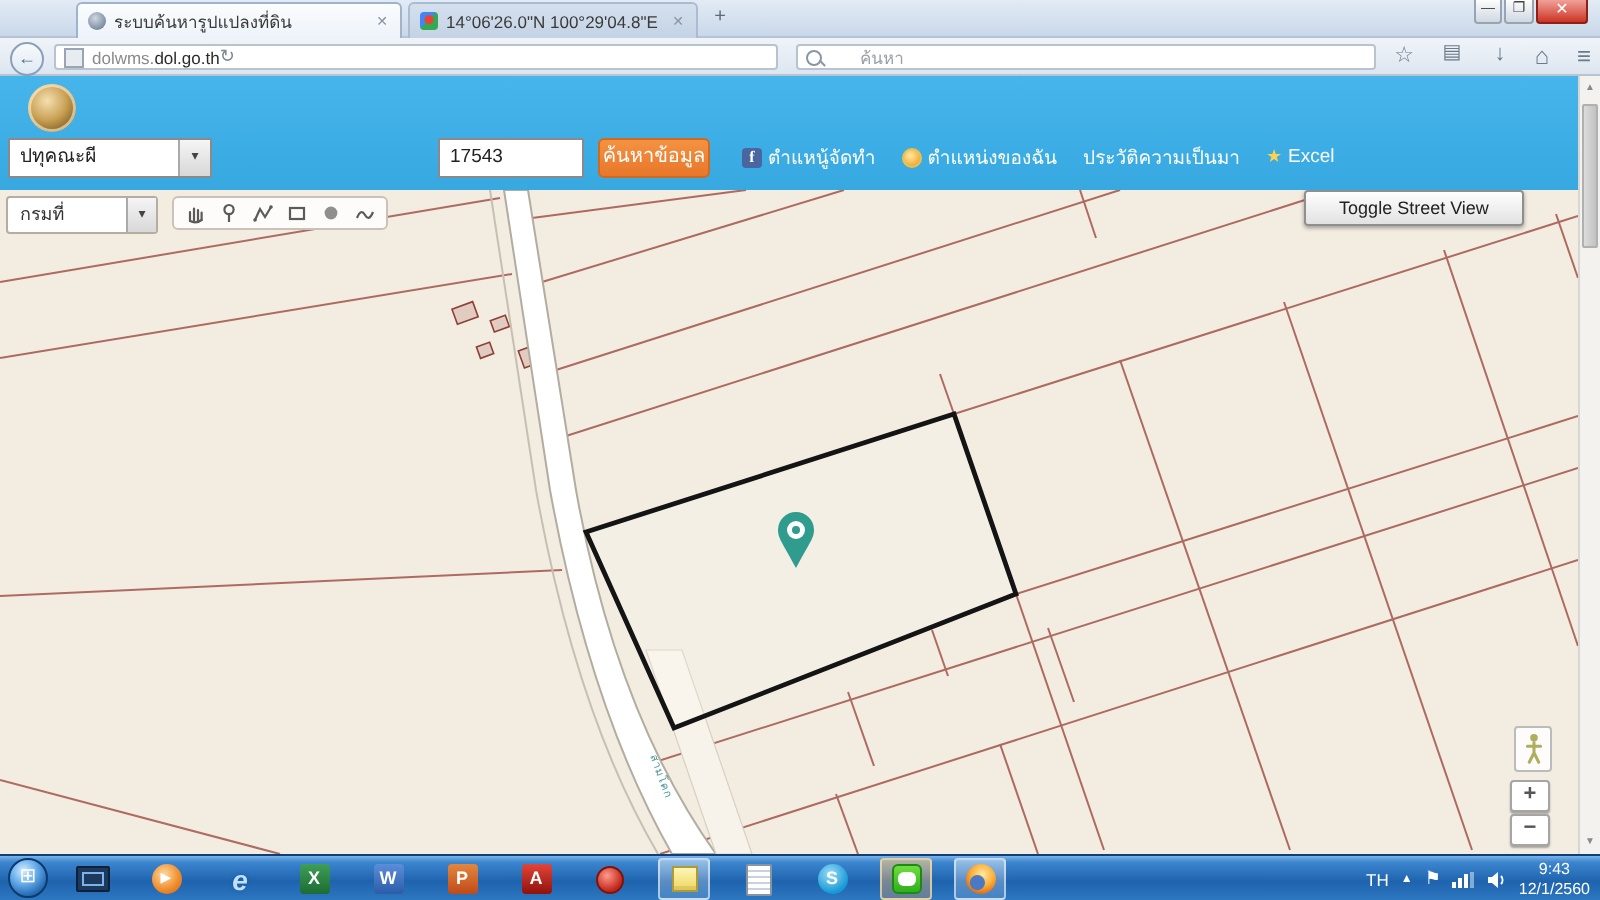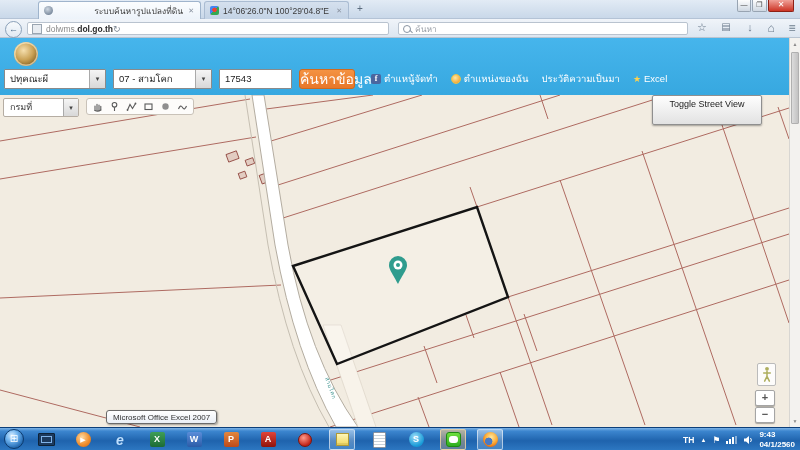--- a/index.html
+++ b/index.html
@@ -5,21 +5,21 @@
   html,body{margin:0;padding:0;background:#555;}
   #screen{position:relative;width:800px;height:450px;overflow:hidden;
     font-family:"Liberation Sans","DejaVu Sans",sans-serif;background:#f1ebe0;}
   
   #tabbar{position:absolute;left:0;top:0;width:800px;height:19px;
     background:linear-gradient(#e2ebf5,#c9d8e9);border-bottom:1px solid #b4c3d6;box-sizing:border-box;}
   .tab{position:absolute;top:1px;height:18px;border:1px solid #9fb4cc;border-bottom:none;
     border-radius:3px 3px 0 0;display:flex;align-items:center;gap:4px;padding:0 5px;box-sizing:border-box;}
   .tab.active{background:linear-gradient(#fbfdfe,#edf3fa);}
   .tab.inactive{background:linear-gradient(#d5e0ee,#c3d3e5);border-color:#aabcd2;}
-  .tab .title{font-size:8.5px;color:#3a3a3a;white-space:nowrap;overflow:hidden;flex:1;text-align:right;}
+  .tab .title{font-size:8.5px;color:#3a3a3a;white-space:nowrap;overflow:hidden;flex:1;}
   .tab .close{font-size:7px;color:#8a93a0;padding:0 1px;}
   .favicon{width:9px;height:9px;border-radius:2px;flex:none;}
   .fav-dol{background:radial-gradient(circle at 40% 35%,#cfd8e2,#7d8da0 70%);border-radius:50%;}
   .fav-gmaps{background:radial-gradient(circle at 50% 42%,#ea4335 0 2px,transparent 2.5px),
     linear-gradient(135deg,#4285f4 45%,#34a853 45%);}
   #newtab{position:absolute;left:352px;top:3px;width:16px;height:13px;border-radius:2px;
     font-size:10px;color:#5a6b7e;text-align:center;line-height:12px;}
   .winctl{position:absolute;top:0;height:12px;box-sizing:border-box;border:1px solid #98a4b2;border-top:none;
     background:linear-gradient(#fdfdfd,#cfd8e2);font-size:7px;color:#444;text-align:center;line-height:10px;
     border-radius:0 0 2px 2px;}
@@ -27,23 +27,23 @@
   #btn-close{left:768px;width:26px;background:linear-gradient(#f0a198,#cc3425);border-color:#8e2015;color:#fff;font-size:8px;}
   #navbar{position:absolute;left:0;top:19px;width:800px;height:19px;
     background:linear-gradient(#f0f4f9,#dde6f0);border-bottom:1px solid #b9c4d1;box-sizing:border-box;}
   #back-btn{position:absolute;left:5px;top:2px;width:15px;height:15px;border-radius:50%;
     border:1px solid #8aa0b8;background:linear-gradient(#f8fafc,#dfe9f3);
     font-size:9px;color:#50708f;text-align:center;line-height:14px;}
   .bar-field{position:absolute;top:3px;height:13px;background:#fff;border:1px solid #b9c3cf;border-radius:2px;
     display:flex;align-items:center;padding:0 4px;box-sizing:border-box;font-size:8.5px;}
   #urlbox{left:27px;width:362px;}
   #url-favicon{width:8px;height:8px;border:1px solid #9aa5b1;background:#e8ecf1;margin-right:4px;flex:none;}
-  .url-sub{color:#8a8a8a;} .url-dom{color:#2b2b2b;font-weight:bold;} .url-path{color:#8a8a8a;flex:1;}
+  .url-sub{color:#8a8a8a;} .url-dom{color:#2b2b2b;font-weight:normal;} .url-path{color:#8a8a8a;flex:1;}
   #reload-icon{color:#7d8894;font-size:9px;}
-  #searchbox{left:398px;width:290px;}
+  #searchbox{left:398px;width:290px;gap:15px;}
   #mag{width:6px;height:6px;border:1.4px solid #8a95a3;border-radius:50%;position:relative;margin-right:4px;flex:none;}
   #mag::after{content:"";position:absolute;width:4px;height:1.4px;background:#8a95a3;transform:rotate(45deg);right:-3px;bottom:-1px;}
   #search-ph{color:#9aa0a8;}
   .nav-ico{position:absolute;top:2px;font-size:11px;color:#6b7b8c;width:16px;text-align:center;}
   
   #app-header{position:absolute;left:0;top:38px;width:789px;height:57px;
     background:linear-gradient(180deg,#46b5ec,#37a8e0);}
   #logo{position:absolute;left:14px;top:4px;width:24px;height:24px;border-radius:50%;
     background:radial-gradient(circle at 40% 35%,#f5dfae,#caa257 45%,#7d5a1e 82%);
     box-shadow:inset 0 0 0 1.5px rgba(255,243,214,.6);}
@@ -52,39 +52,39 @@
   #utm-badge{position:absolute;left:616px;top:11px;height:15px;padding:0 8px;border-radius:2px;
     background:#15689e;display:flex;align-items:center;gap:5px;font-size:8.5px;color:#fff;white-space:nowrap;}
   #utm-icon{width:8px;height:8px;background:#cfe9fa;border:1px solid #fff;border-radius:1px;flex:none;}
   .fld{position:absolute;top:31px;height:20px;background:#fff;border:1px solid #8a8a8a;border-radius:1px;
     font-size:9.5px;color:#222;line-height:18px;padding:0 5px;box-sizing:border-box;overflow:hidden;white-space:nowrap;}
   .sel-caret{position:absolute;right:0;top:0;bottom:0;width:15px;border-left:1px solid #aaa;
     background:linear-gradient(#f5f5f5,#d8d8d8);text-align:center;font-size:7px;color:#444;line-height:18px;}
   #sel-province{left:4px;width:102px;} #sel-district{left:113px;width:99px;} #input-parcel{left:219px;width:73px;}
   #search-btn{position:absolute;left:299px;top:31px;width:56px;height:20px;border-radius:3px;
     background:linear-gradient(#f49242,#e8772a);border:1px solid #cf6a1f;box-sizing:border-box;
-    color:#fff;font-size:14px;text-align:center;line-height:18px;white-space:nowrap;}
+    color:#fff;font-size:10px;text-align:center;line-height:18px;white-space:nowrap;}
   #hmenu{position:absolute;left:371px;top:33px;display:flex;gap:13px;align-items:center;
     color:#fff;font-size:9.5px;white-space:nowrap;}
   .hmenu-item{display:flex;align-items:center;gap:3px;}
   #fb-icon{width:10px;height:10px;background:#4a66a0;border-radius:2px;color:#fff;
     font-family:"Liberation Serif",serif;font-weight:bold;font-size:8px;text-align:center;line-height:10px;}
   #loc-icon{width:10px;height:10px;border-radius:50%;background:radial-gradient(circle at 40% 35%,#ffe9a0,#f2a93b 75%);
     border:1px solid #e8c34a;box-sizing:border-box;}
   #rating-icon{color:#ffd24d;font-size:9px;}
   
   #map{position:absolute;left:0;top:95px;width:789px;height:332px;background:#f2ece1;overflow:hidden;}
   #map svg.base{position:absolute;left:0;top:0;}
   #layer-select{position:absolute;left:3px;top:3px;width:76px;height:19px;background:#fff;
     border:1px solid #b5ada3;border-radius:2px;font-size:9px;color:#333;line-height:17px;
     padding-left:6px;box-sizing:border-box;}
   #layer-select .sel-caret{width:14px;line-height:17px;}
   #map-toolbar{position:absolute;left:86px;top:3px;height:17px;background:#fdfcfa;border:1px solid #c9c2b8;
     border-radius:3px;display:flex;align-items:center;gap:6px;padding:0 5px;box-sizing:border-box;}
-  #sv-toggle{position:absolute;left:652px;top:0px;width:110px;height:30px;
+  #sv-toggle{position:absolute;left:652px;top:0px;width:110px;height:18px;
     background:linear-gradient(#fefefe,#e2e2e2);border:1px solid #8f8f8f;border-radius:2px;box-sizing:border-box;
     font-size:9px;color:#222;text-align:center;line-height:16px;box-shadow:0 1px 2px rgba(0,0,0,.35);}
   #pegman{position:absolute;left:757px;top:268px;width:17px;height:21px;background:rgba(255,255,255,.85);
     border:1px solid #bbb;border-radius:2px;display:flex;align-items:center;justify-content:center;}
   .mapzoom{position:absolute;left:755px;width:20px;height:16px;background:#fff;border:1px solid #a5a5a5;
     border-radius:2px;box-sizing:border-box;font-size:11px;font-weight:bold;color:#555;text-align:center;
     line-height:13px;box-shadow:0 1px 1px rgba(0,0,0,.3);}
   #zoom-in{top:295px;} #zoom-out{top:312px;}
   
   #vscroll{position:absolute;left:789px;top:38px;width:11px;height:389px;background:#f3f2ef;
@@ -129,27 +129,27 @@
     border:1px solid #8a93a0;border-radius:1px;}
   .i-skype{width:15px;height:15px;border-radius:50%;background:radial-gradient(circle at 40% 32%,#9bdcf8,#1699d6 70%);
     color:#fff;font-weight:bold;font-size:9px;text-align:center;line-height:15px;}
   .i-line{width:15px;height:15px;border-radius:3px;background:linear-gradient(#6ede3e,#2fae1e);
     border:1px solid #1d8a12;box-sizing:border-box;display:flex;align-items:center;justify-content:center;}
   .i-line .bubble{width:9px;height:7px;background:#fff;border-radius:3px;}
   .i-firefox{width:15px;height:15px;border-radius:50%;
     background:radial-gradient(circle at 38% 62%,#4a7ac4 0 3.5px,transparent 4px),
       radial-gradient(circle at 55% 35%,#ffe8a0,#fcae3a 45%,#e06a10 78%,#b34a08);}
   #tray{position:absolute;right:5px;top:1px;height:21px;display:flex;align-items:center;gap:6px;color:#fff;}
-  #tray .lang{font-size:8.5px;font-weight:bold;}
+  #tray .lang{font-size:8.5px;font-weight:normal;}
   #tray .tiny{font-size:6px;}
   #tray .flag{font-size:9px;}
   .bars{display:flex;align-items:flex-end;gap:1px;height:8px;}
   .bars i{display:block;width:2px;background:#fff;}
   .bars i.dim{background:rgba(255,255,255,.45);}
-  #clock{font-size:8px;line-height:9.5px;white-space:nowrap;font-weight:bold;}
+  #clock{text-align:center;font-size:8px;line-height:9.5px;white-space:nowrap;}
   .mini-ico{flex:none;}
 </style>
 </head>
 <body>
 
 <div id="screen">
 
   <div id="tabbar">
     <div class="tab active" style="left:38px;width:163px;">
       <span class="favicon fav-dol"></span>
@@ -184,24 +184,20 @@
     <span class="nav-ico" style="left:742px;font-weight:bold;">↓</span>
     <span class="nav-ico" style="left:763px;font-size:12px;">⌂</span>
     <span class="nav-ico" style="left:784px;font-size:12px;">≡</span>
   </div>
 
   <div id="app-header">
     <div id="logo"></div>
 
     <div class="fld" id="sel-province">
       <span>ปทุคณะผี</span>
-      <span class="sel-caret">▾</span>
-    </div>
-    <div class="fld" id="sel-district">
-      <span>07 - สามโคก</span>
       <span class="sel-caret">▾</span>
     </div>
     <div class="fld" id="input-parcel">17543</div>
     <div id="search-btn">ค้นหาข้อมูล</div>
 
     <div id="hmenu">
       <span class="hmenu-item">
         <span id="fb-icon">f</span>
         <span>ตำแหนู้จัดทำ</span>
       </span>
@@ -317,21 +313,20 @@
     <div class="mapzoom" id="zoom-in">+</div>
     <div class="mapzoom" id="zoom-out">−</div>
   </div>
 
   <div id="vscroll">
     <div class="scr-btn" id="scr-up">▲</div>
     <div id="scr-thumb"></div>
     <div class="scr-btn" id="scr-down">▼</div>
   </div>
 
-  <div id="tooltip">Microsoft Office Excel 2007</div>
 
   <div id="taskbar">
     <div id="start-orb">⊞</div>
     <div id="task-icons">
       <div class="tbtn">
           <span class="i-remote mini-ico"></span>
         </div>
       <div class="tbtn">
           <span class="i-wmp mini-ico">▶</span>
         </div>
@@ -380,18 +375,18 @@
           <i style="height:5px"></i>
           <i style="height:7px"></i>
           <i class="dim" style="height:8px"></i>
       </span>
       <svg width="10" height="10" viewBox="0 0 10 10">
         <path d="M1,3.5 h2 l3,-2.5 v8 l-3,-2.5 H1 z" fill="#fff"></path>
         <path d="M7.5,3 a3,3 0 0 1 0,4" stroke="#fff" fill="none" stroke-width="1"></path>
       </svg>
       <div id="clock">
         <div>9:43</div>
-        <div>04/1/2560</div>
+        <div>12/1/2560</div>
       </div>
     </div>
   </div>
 
 </div>
 
 </body></html>

